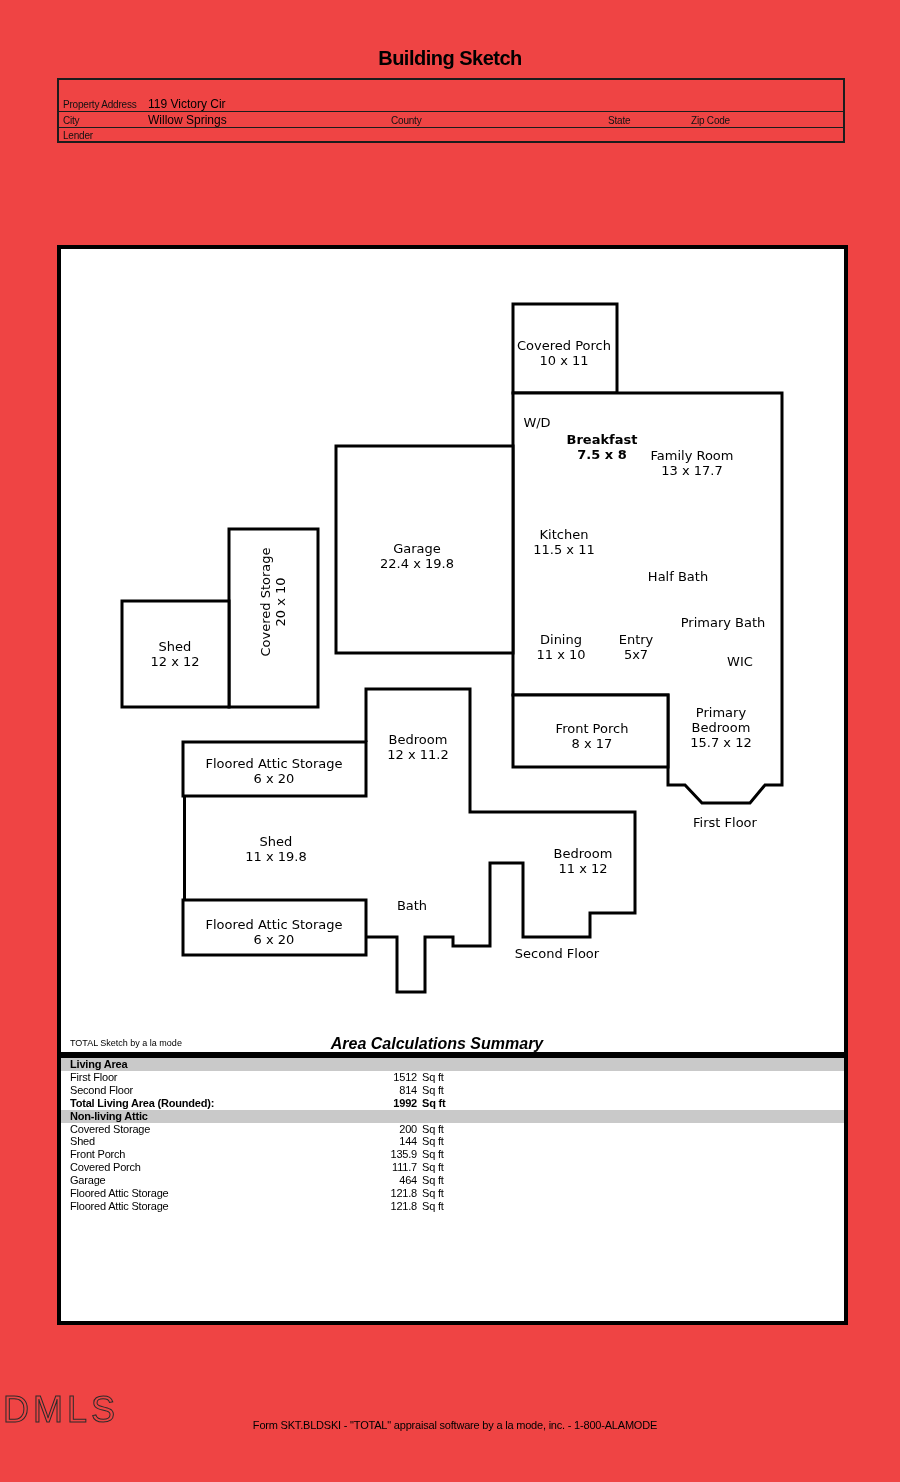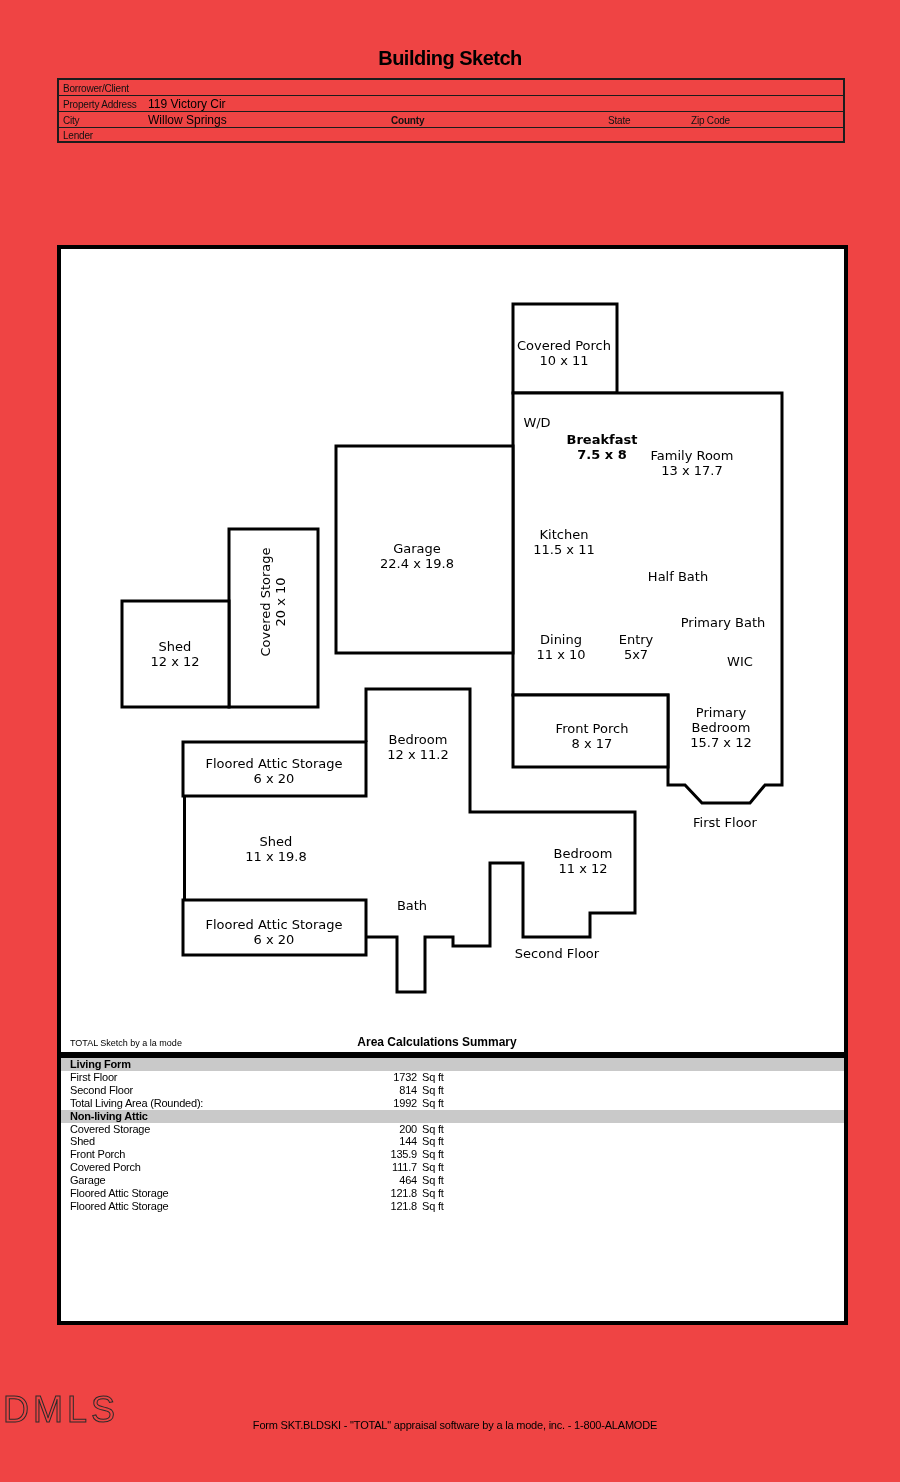--- a/index.html
+++ b/index.html
@@ -24,55 +24,52 @@
                 border:4px solid #000; box-sizing:border-box; background:#fff; }
   svg.walls { position:absolute; left:0; top:0; pointer-events:none; }
   .room-label { position:absolute; transform:translate(-50%,-50%); text-align:center;
                 font-family:"DejaVu Sans", sans-serif; font-size:13px; line-height:15px;
                 white-space:nowrap; }
   .room-label.rot { transform:translate(-50%,-50%) rotate(-90deg); }
 
   
   .branding { position:absolute; left:70px; top:1038px; font-size:9px; letter-spacing:0; }
   .summary-title { position:absolute; left:57px; top:1035px; width:760px; text-align:center;
-                   font-size:12px; font-weight:bold; }
+                   font-size:16px; font-weight:bold;font-style:italic; }
   .divider { position:absolute; left:57px; top:1052px; width:791px; height:6px; background:#000; }
   .arow { position:absolute; left:61px; width:783px; height:13px; font-size:11px;
           letter-spacing:-0.2px; line-height:13px; }
   .arow.banner { background:#c9c9c9; font-weight:bold; }
-  .arow.bold { font-weight:normal; }
+  .arow.bold { font-weight:bold; }
   .arow .lbl { position:absolute; left:9px; top:0; white-space:nowrap; }
   .arow .num { position:absolute; left:0; top:0; width:356px; text-align:right; }
   .arow .unit { position:absolute; left:361px; top:0; }
 
   
   .logo { position:absolute; left:3px; top:1390px; font-size:36px; line-height:40px;
           letter-spacing:4px; color:transparent; -webkit-text-stroke:1px #2b2b2b; }
   .footer-text { position:absolute; left:0; top:1419px; width:910px; text-align:center;
                  font-size:11px; letter-spacing:-0.2px; }
 </style>
 </head>
 <body>
 
 <div class="page">
 
   <div class="title">Building Sketch</div>
 
   <div class="form-box">
-    <div class="form-row sep" style="top:0; height:16px;">
-      <span class="flabel" style="left:4px;">Borrower/Client</span>
-    </div>
     <div class="form-row sep" style="top:16px; height:16px;">
       <span class="flabel" style="left:4px;">Property Address</span>
       <span class="fvalue" style="left:89px;">119 Victory Cir</span>
     </div>
     <div class="form-row sep" style="top:32px; height:16px;">
       <span class="flabel" style="left:4px;">City</span>
       <span class="fvalue" style="left:89px;">Willow Springs</span>
-      <span class="flabel" style="left:332px;font-weight:bold;">County</span>
+      <span class="flabel" style="left:332px;">County</span>
       <span class="flabel" style="left:549px;">State</span>
       <span class="flabel" style="left:632px;">Zip Code</span>
     </div>
     <div class="form-row" style="top:48px; height:13px;">
       <span class="flabel" style="left:4px;">Lender</span>
     </div>
   </div>
 
   <div class="sketch-box"></div>
 
@@ -178,25 +175,25 @@
       <div class="room-label" style="left: 557px; top: 953px;">
         <div>Second Floor</div>
       </div>
     </div>
 
   <div class="branding">TOTAL Sketch by a la mode</div>
   <div class="summary-title">Area Calculations Summary</div>
   <div class="divider"></div>
   <div id="area-table">
       <div class="arow banner" style="top: 1058px;">
-        <span class="lbl">Living Form</span>
+        <span class="lbl">Living Area</span>
       </div>
       <div class="arow " style="top: 1070.9px;">
         <span class="lbl">First Floor</span>
-        <span class="num">1732</span>
+        <span class="num">1512</span>
         <span class="unit">Sq ft</span>
       </div>
       <div class="arow " style="top: 1083.8px;">
         <span class="lbl">Second Floor</span>
         <span class="num">814</span>
         <span class="unit">Sq ft</span>
       </div>
       <div class="arow  bold" style="top: 1096.7px;">
         <span class="lbl">Total Living Area (Rounded):</span>
         <span class="num">1992</span>

